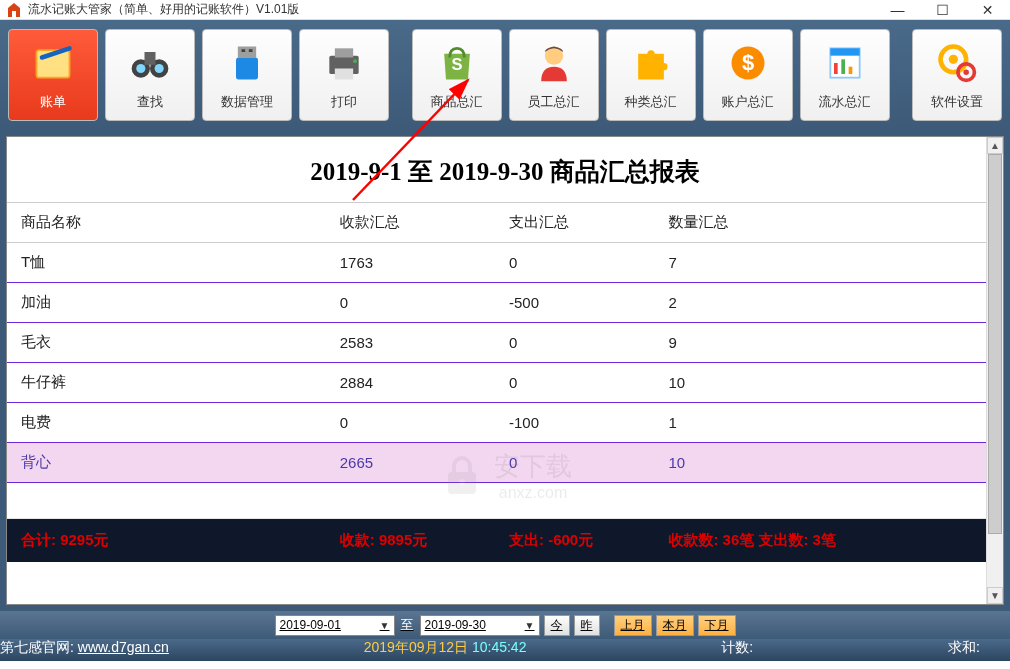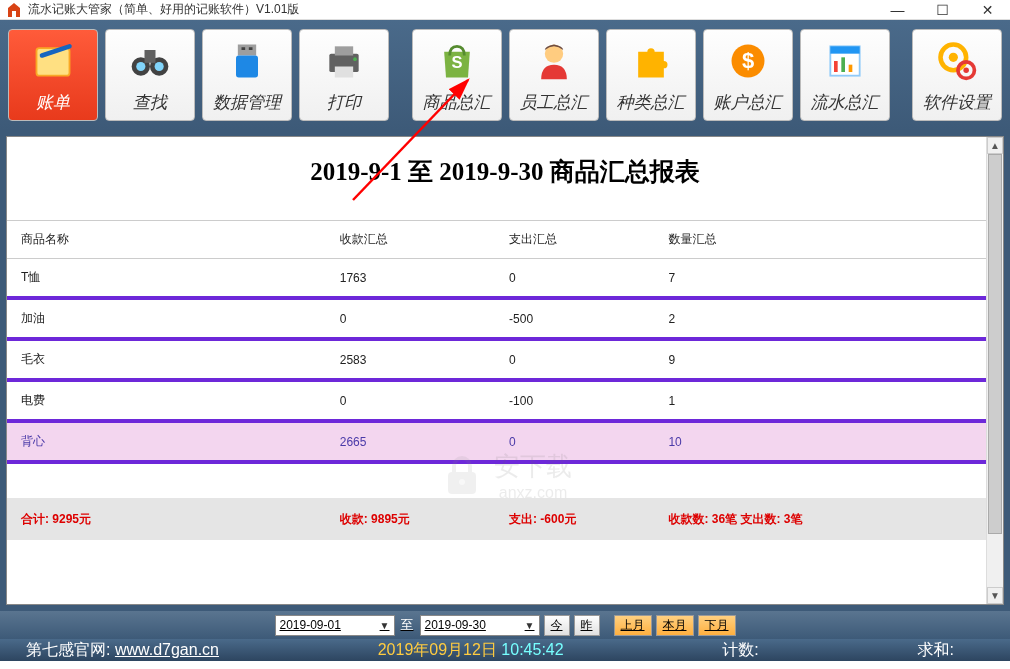--- a/index.html
+++ b/index.html
@@ -8,34 +8,34 @@
 .titlebar { height: 20px; background: #fff; border-bottom: 1px solid #ddd; display: flex; align-items: center; padding: 0 0; }
 .titlebar .app-icon { width: 16px; height: 16px; margin: 0 6px; }
 .titlebar .title { font-size: 12px; color: #333; flex: 1; }
 .titlebar .win-controls { display: flex; }
 .titlebar .win-btn { width: 45px; height: 28px; display: flex; align-items: center; justify-content: center; color: #333; font-size: 14px; }
 
 .toolbar { height: 110px; background: linear-gradient(#4a6a8a, #3d5a78); display: flex; align-items: center; padding: 0 8px; gap: 7px; }
 .tool-btn { width: 90px; height: 92px; background: linear-gradient(#fefefe, #f0f0f0); border: 1px solid #bbb; border-radius: 4px; display: flex; flex-direction: column; align-items: center; justify-content: center; cursor: pointer; }
 .tool-btn.active { background: linear-gradient(#ff5b3a, #e83a1c); color: #fff; }
 .tool-btn .icon-wrap { width: 48px; height: 48px; display: flex; align-items: center; justify-content: center; margin-bottom: 6px; }
-.tool-btn .lbl { font-size: 17px; color: #333; font-style: italic; }
+.tool-btn .lbl { font-size: 13px; color: #333; }
 .tool-btn.active .lbl { color: #fff; }
 .tool-spacer { flex: 1; }
 
 .content { position: relative; background: #3d5a78; padding: 6px; height: calc(100% - 28px - 110px - 28px - 22px); }
 .content-inner { background: #fff; height: 100%; border: 1px solid #888; position: relative; overflow: hidden; }
 .report-title { text-align: center; font-size: 25px; font-weight: bold; font-family: SimSun, serif; padding: 18px 0 14px 0; color: #000; }
 
-.tbl { width: 100%; border-collapse: collapse; font-size: 12px; margin-top: 18px; }
+.tbl { width: 100%; border-collapse: collapse; font-size: 15px; }
 .tbl th { text-align: left; padding: 10px 14px; background: #fff; border-top: 1px solid #ccc; border-bottom: 1px solid #ccc; font-weight: normal; color: #222; }
-.tbl td { padding: 10px 14px; border-bottom: 4px solid #6d28d9; color: #222; }
+.tbl td { padding: 10px 14px; border-bottom: 1px solid #6d28d9; color: #222; }
 .tbl tr.selected td { background: #f3d6ef; color: #4a3aa8; }
 .tbl tr.blank td { height: 36px; border-bottom: 1px solid #e5e5e5; }
-.tbl tr.total td { background: #e5e5e5; color: #d00; font-weight: bold; padding: 12px 14px; border-bottom: none; }
+.tbl tr.total td { background: #0f172a; color: #d00; font-weight: bold; padding: 12px 14px; border-bottom: none; }
 .tbl .c1 { width: 32%; }
 .tbl .c2 { width: 17%; }
 .tbl .c3 { width: 16%; }
 .tbl .c4 { width: 35%; }
 
 .watermark { position: absolute; top: 312px; left: 50%; transform: translateX(-50%); opacity: 0.12; font-size: 24px; color: #666; pointer-events: none; text-align: center; display: flex; align-items: center; gap: 8px; }
 .watermark .lock { width: 48px; height: 48px; }
 
 .scrollbar-v { position: absolute; right: 0; top: 0; bottom: 0; width: 17px; background: #f0f0f0; border-left: 1px solid #ddd; }
 .scroll-arrow { height: 17px; background: #f0f0f0; border: 1px solid #ccc; display: flex; align-items: center; justify-content: center; font-size: 10px; color: #555; }
@@ -43,21 +43,21 @@
 
 .arrow-overlay { position: absolute; top: 75px; left: 348px; pointer-events: none; z-index: 50; }
 
 .datebar { height: 28px; background: linear-gradient(#5a7590, #3d5a78); display: flex; align-items: center; justify-content: center; gap: 4px; text-decoration: underline; }
 .date-input { height: 21px; width: 120px; background: #fff; border: 1px solid #888; font-size: 12px; padding: 0 4px; display: flex; align-items: center; justify-content: space-between; }
 .date-input .dd { font-size: 10px; color: #333; }
 .to-lbl { color: #fff; font-size: 13px; padding: 0 2px; }
 .small-btn { height: 21px; padding: 0 6px; background: linear-gradient(#fefefe, #e0e0e0); border: 1px solid #999; font-size: 12px; cursor: pointer; display: flex; align-items: center; }
 .small-btn.orange { background: linear-gradient(#ffd080, #ffb040); text-align: right; }
 
-.statusbar { height: 22px; background: linear-gradient(#4a6a8a, #2d4560); display: flex; align-items: flex-end; font-size: 16px; color: #fff; padding: 0 26px; }
+.statusbar { height: 22px; background: linear-gradient(#4a6a8a, #2d4560); display: flex; align-items: flex-start; font-size: 14px; color: #fff; padding: 0 0; }
 .statusbar .seg { margin-right: 30px; }
 .statusbar .url { color: #fff; text-decoration: underline; }
 .statusbar .date-txt { color: #ffcc40; }
 .statusbar .time-txt { color: #7ff; }
 .statusbar .spacer { flex: 1; }
 </style>
 </head>
 <body>
 
 <div class="titlebar">
@@ -215,20 +215,26 @@
             <td>-500</td>
             <td>2</td>
           </tr>
           <tr>
             <td>毛衣</td>
             <td>2583</td>
             <td>0</td>
             <td>9</td>
           </tr>
           <tr>
+            <td>牛仔裤</td>
+            <td>2884</td>
+            <td>0</td>
+            <td>10</td>
+          </tr>
+          <tr>
             <td>电费</td>
             <td>0</td>
             <td>-100</td>
             <td>1</td>
           </tr>
           <tr class="selected">
             <td>背心</td>
             <td>2665</td>
             <td>0</td>
             <td>10</td>

